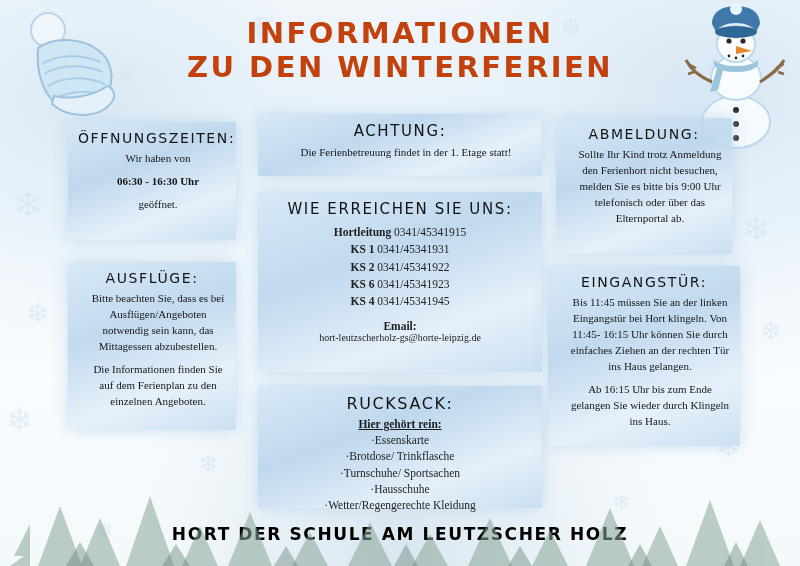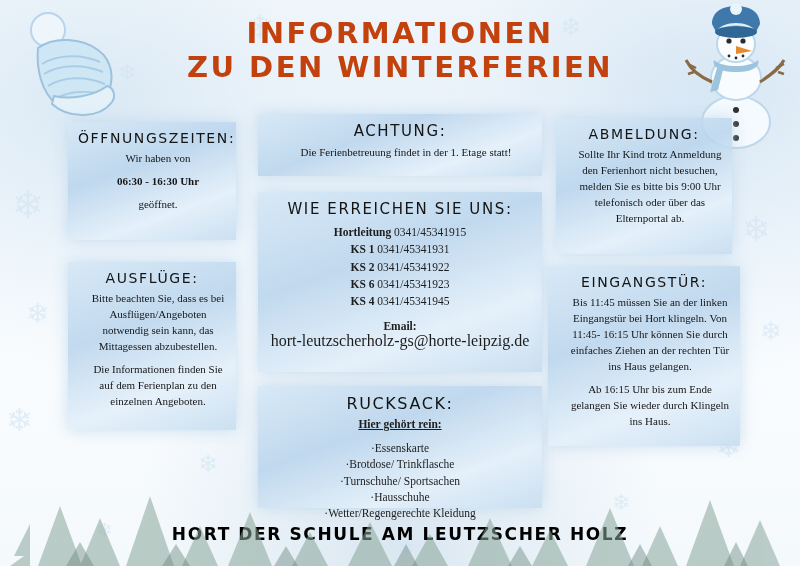--- a/index.html
+++ b/index.html
@@ -114,25 +114,25 @@
   #p-ausfluege .panel-title { font-size: 14px; }
 
   #p-achtung { left: 258px; top: 114px; width: 284px; height: 62px; }
   #p-achtung .panel-title { font-size: 15px; }
 
   #p-erreichen { left: 258px; top: 192px; width: 284px; height: 180px; }
   #p-erreichen .panel-title { font-size: 15px; }
   #p-erreichen .contact-list { margin: 6px 0 0 0; }
   #p-erreichen .contact-row { font-family: "Liberation Serif", serif; font-size: 11.5px; line-height: 1.5; }
   #p-erreichen .email-label { margin-top: 10px; font-weight: bold; font-family: "Liberation Serif", serif; font-size: 11.5px; }
-  #p-erreichen .email-value { font-family: "Liberation Serif", serif; font-size: 16px; }
+  #p-erreichen .email-value { font-family: "Liberation Serif", serif; font-size: 10px; }
 
   #p-rucksack { left: 258px; top: 386px; width: 284px; height: 122px; }
   #p-rucksack .panel-title { font-size: 16px; }
-  #p-rucksack .sub { font-weight: bold; text-decoration: underline; font-family: "Liberation Serif", serif; font-size: 11.5px; margin-bottom: 10px; }
+  #p-rucksack .sub { font-weight: bold; text-decoration: underline; font-family: "Liberation Serif", serif; font-size: 11.5px; margin-bottom: 2px; }
   #p-rucksack ul { list-style: none; margin: 0; padding: 0; }
   #p-rucksack li { font-family: "Liberation Serif", serif; font-size: 11.5px; line-height: 1.42; }
 
   #p-abmeldung { left: 556px; top: 118px; width: 176px; height: 136px; }
   #p-abmeldung .panel-title { font-size: 14px; }
 
   #p-eingang { left: 548px; top: 266px; width: 192px; height: 180px; }
   #p-eingang .panel-title { font-size: 14px; }
 
   

